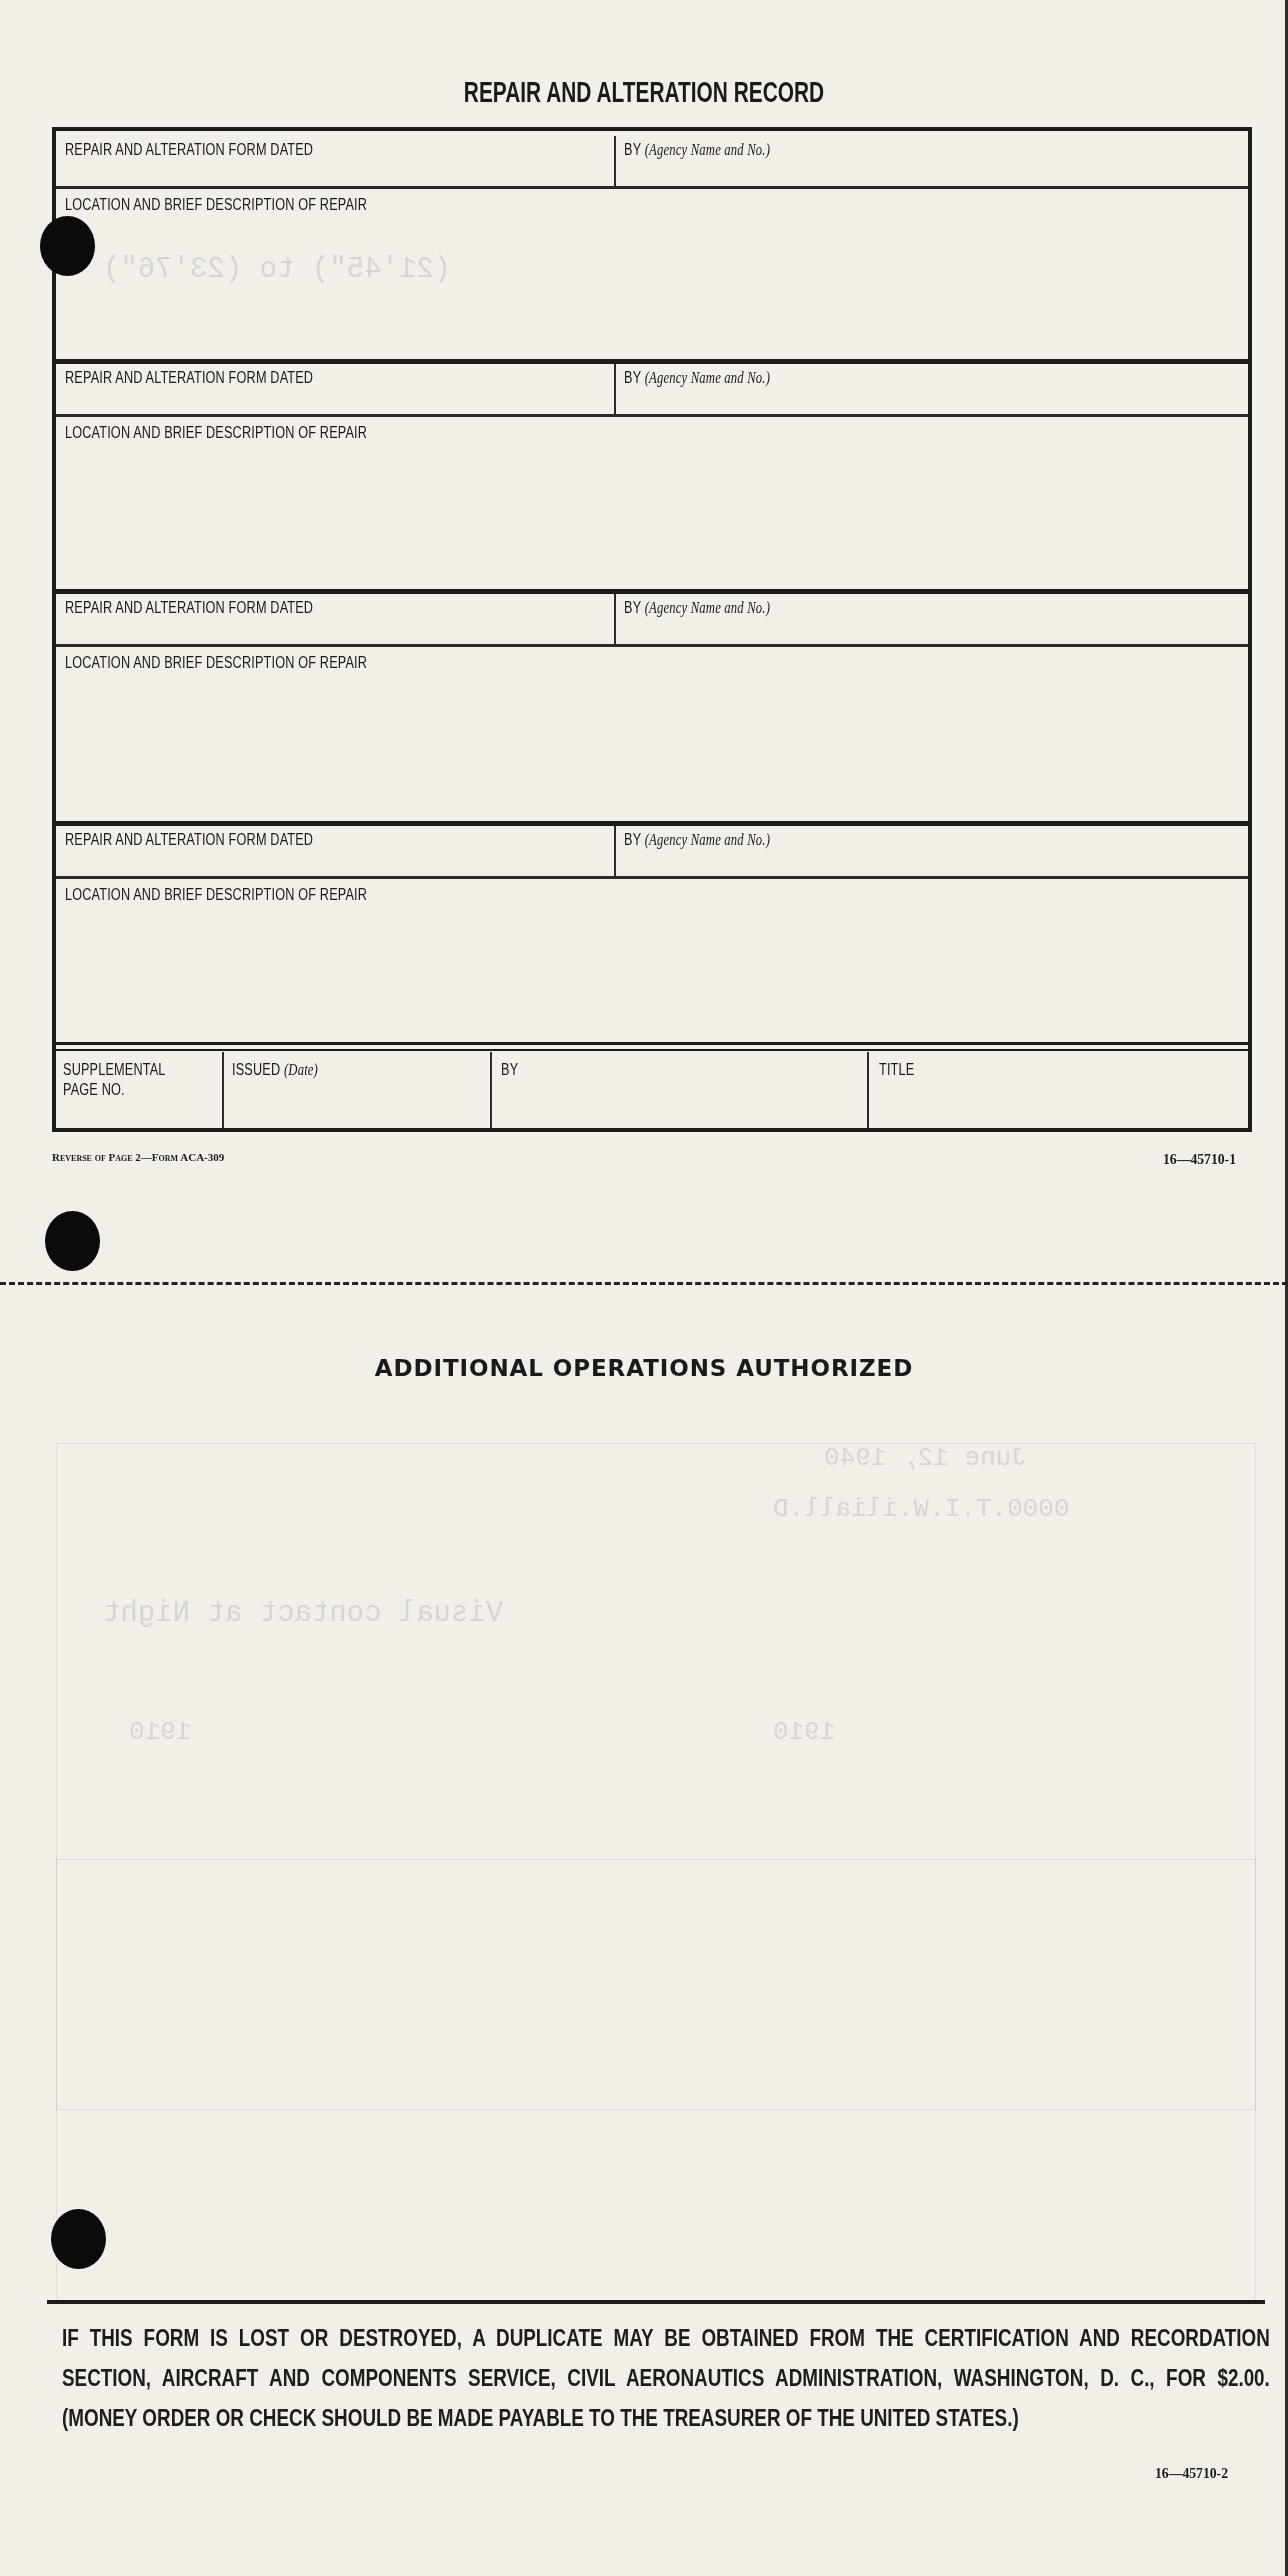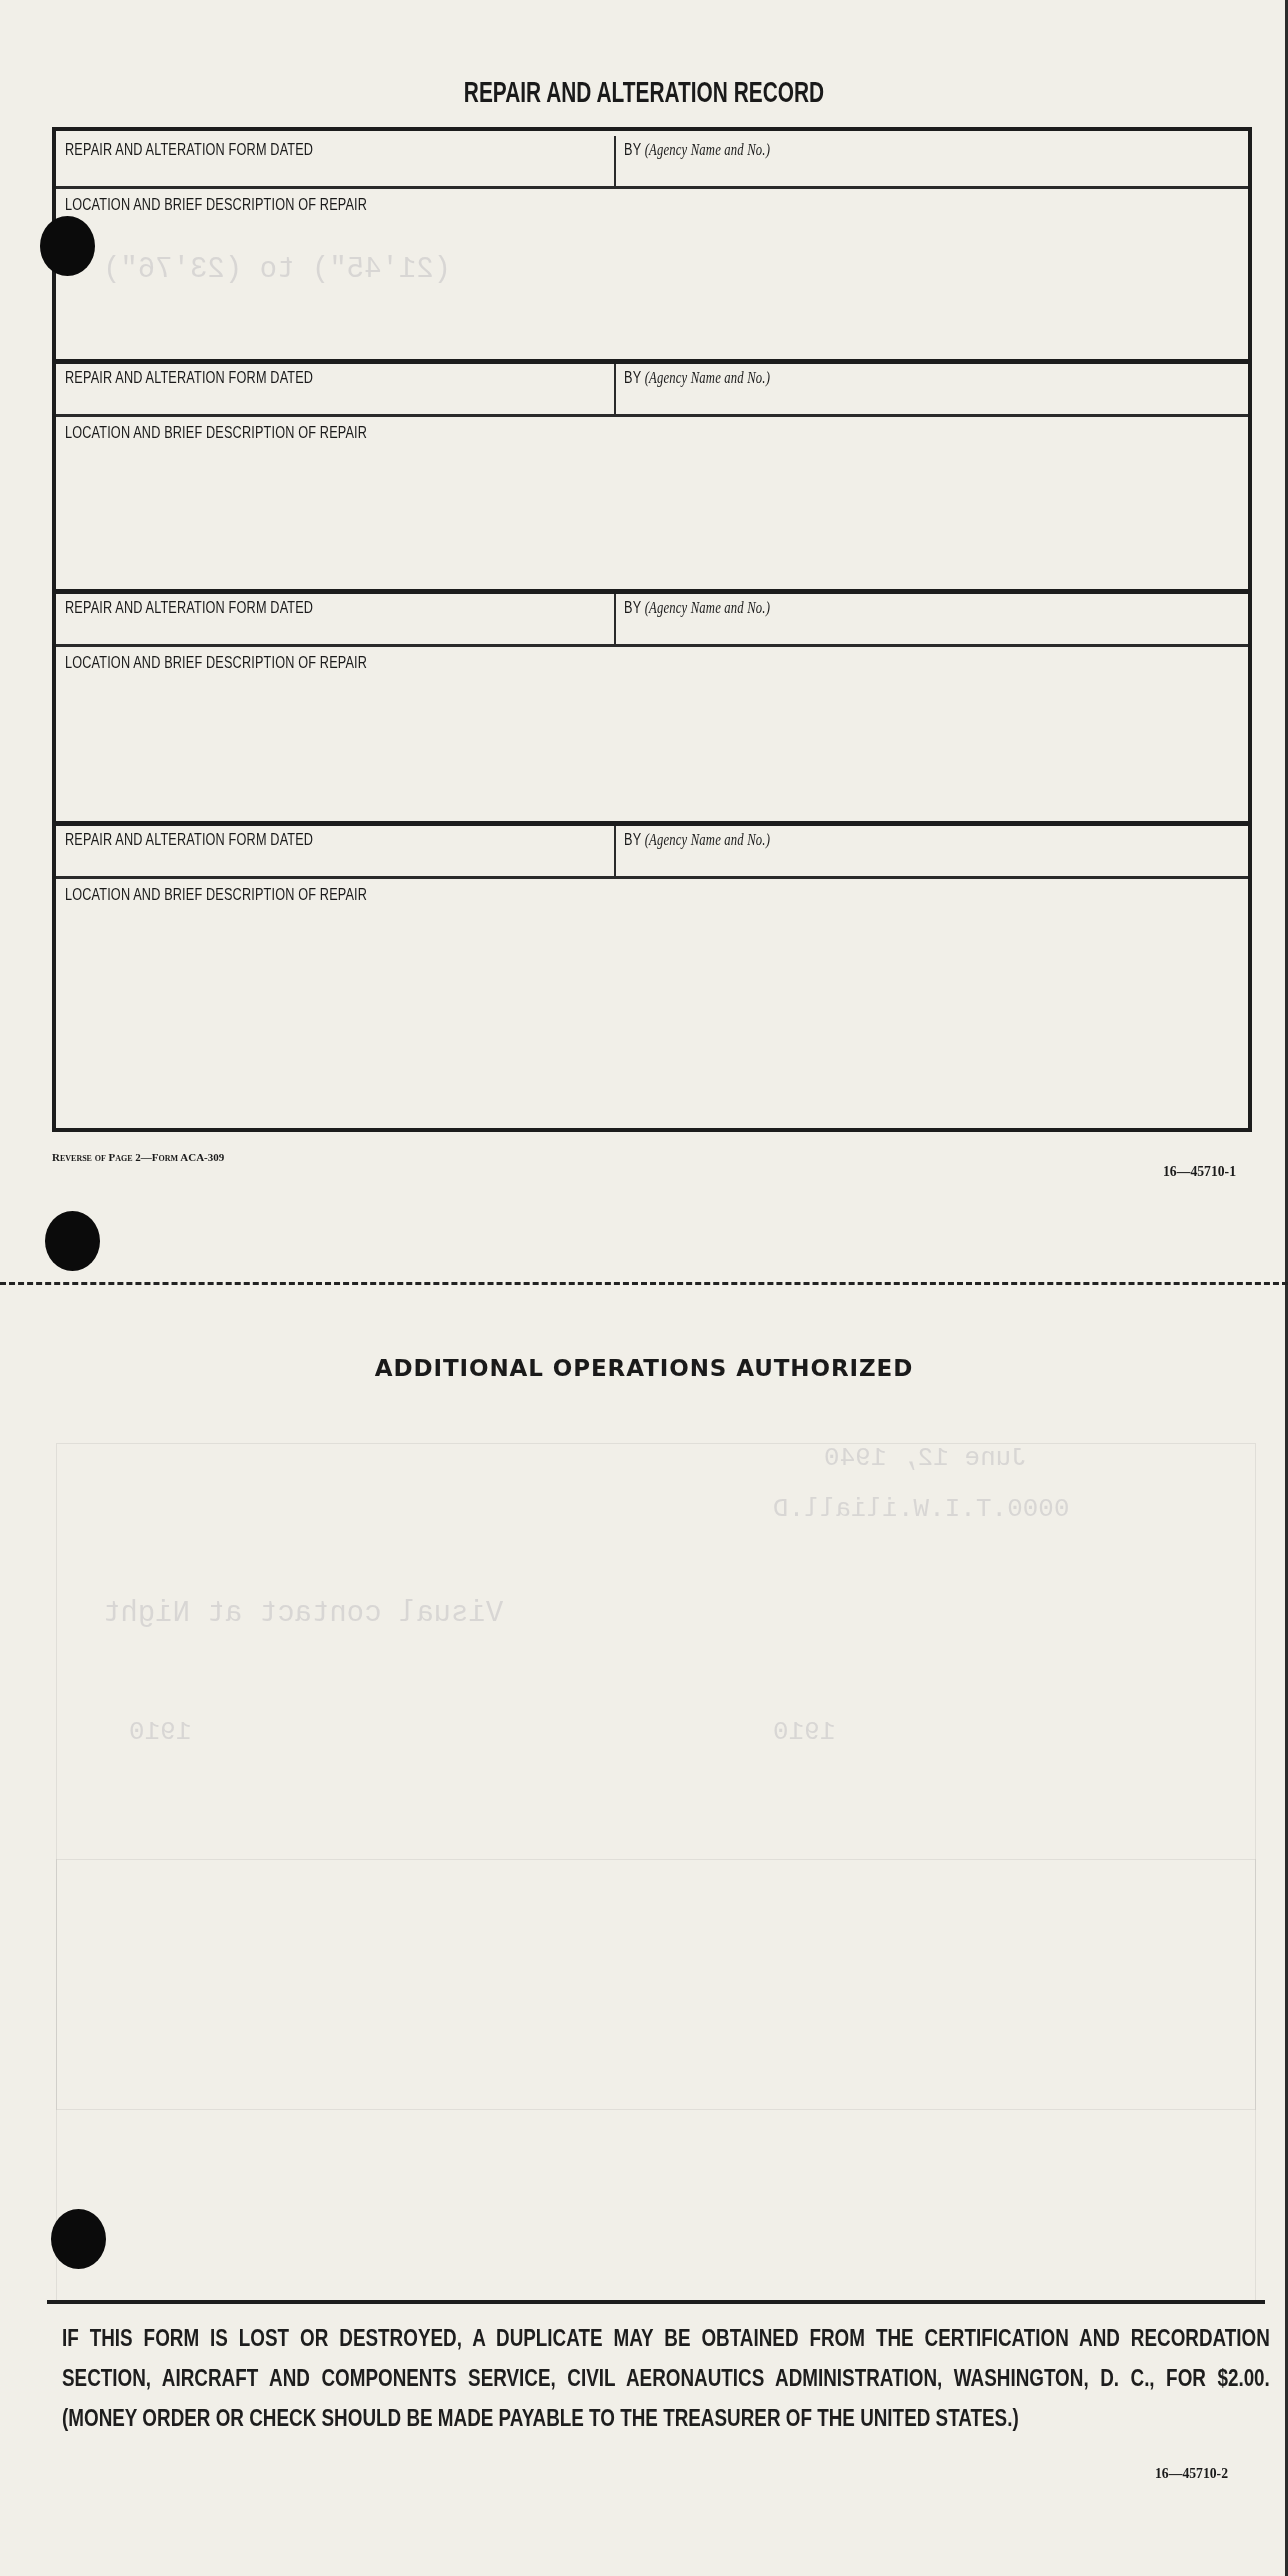--- a/index.html
+++ b/index.html
@@ -43,21 +43,21 @@
   .supp .rule-double2 { position: absolute; left: 0; right: 0; top: 6.9px; height: 2.6px; background: #1c1c1c; }
   .supp .col-div { position: absolute; top: 10.3px; bottom: 0; width: 1.7px; background: #2a2a2a; }
   .supp .lbl { top: 17px; font-size: 16.3px; line-height: 20px; }
 
   .footnote-left {
     position: absolute; left: 52px; top: 1151px; font-family: "Liberation Serif", serif;
     font-size: 11px; font-weight: bold; font-variant: small-caps;
   }
   .footnote-right {
     position: absolute; right: 52px; top: 1152px; font-family: "Liberation Serif", serif;
-    font-size: 13.7px; font-weight: bold; margin-top: 12px;
+    font-size: 13.7px; font-weight: bold;
   }
 
   .hole { position: absolute; border-radius: 50%; background: #0b0b0b; }
 
   .cutline {
     position: absolute; left: 0; width: 1288px; top: 1282px; height: 0;
     border-top: 3.4px dashed #222;
   }
 
   #title-additional { top: 1355px; font-size: 23px; transform: scaleX(1.0); letter-spacing: 0.9px; font-family: "DejaVu Sans", sans-serif; }
@@ -133,20 +133,31 @@
     <div class="rule-top"></div>
     <div class="form-row">
       <span class="lbl lbl-dated">REPAIR AND ALTERATION FORM DATED</span>
       <div class="divider-v"></div>
       <span class="lbl lbl-by"><span>BY</span> <i>(Agency Name and No.)</i></span>
     </div>
     <div class="rule-mid"></div>
     <span class="lbl lbl-loc">LOCATION AND BRIEF DESCRIPTION OF REPAIR</span>
   </div>
 
+  <div class="supp">
+    <div class="rule-double1"></div>
+    <div class="rule-double2"></div>
+    <span class="lbl" style="left:6.9px;"><span>SUPPLEMENTAL</span><br><span>PAGE NO.</span></span>
+    <div class="col-div" style="left:166px;"></div>
+    <span class="lbl" style="left:176px;"><span>ISSUED</span> <i>(Date)</i></span>
+    <div class="col-div" style="left:434px;"></div>
+    <span class="lbl" style="left:445px;">BY</span>
+    <div class="col-div" style="left:811px;"></div>
+    <span class="lbl" style="left:823px;">TITLE</span>
+  </div>
 </div>
 
 <div class="footnote-left">Reverse of Page 2—Form ACA-309</div>
 <div class="footnote-right">16—45710-1</div>
 
 <div class="hole" style="left:40px;top:216px;width:55px;height:60px;"></div>
 <div class="hole" style="left:45px;top:1211px;width:55px;height:60px;"></div>
 <div class="hole" style="left:51px;top:2209px;width:55px;height:60px;"></div>
 
 <div class="cutline"></div>

